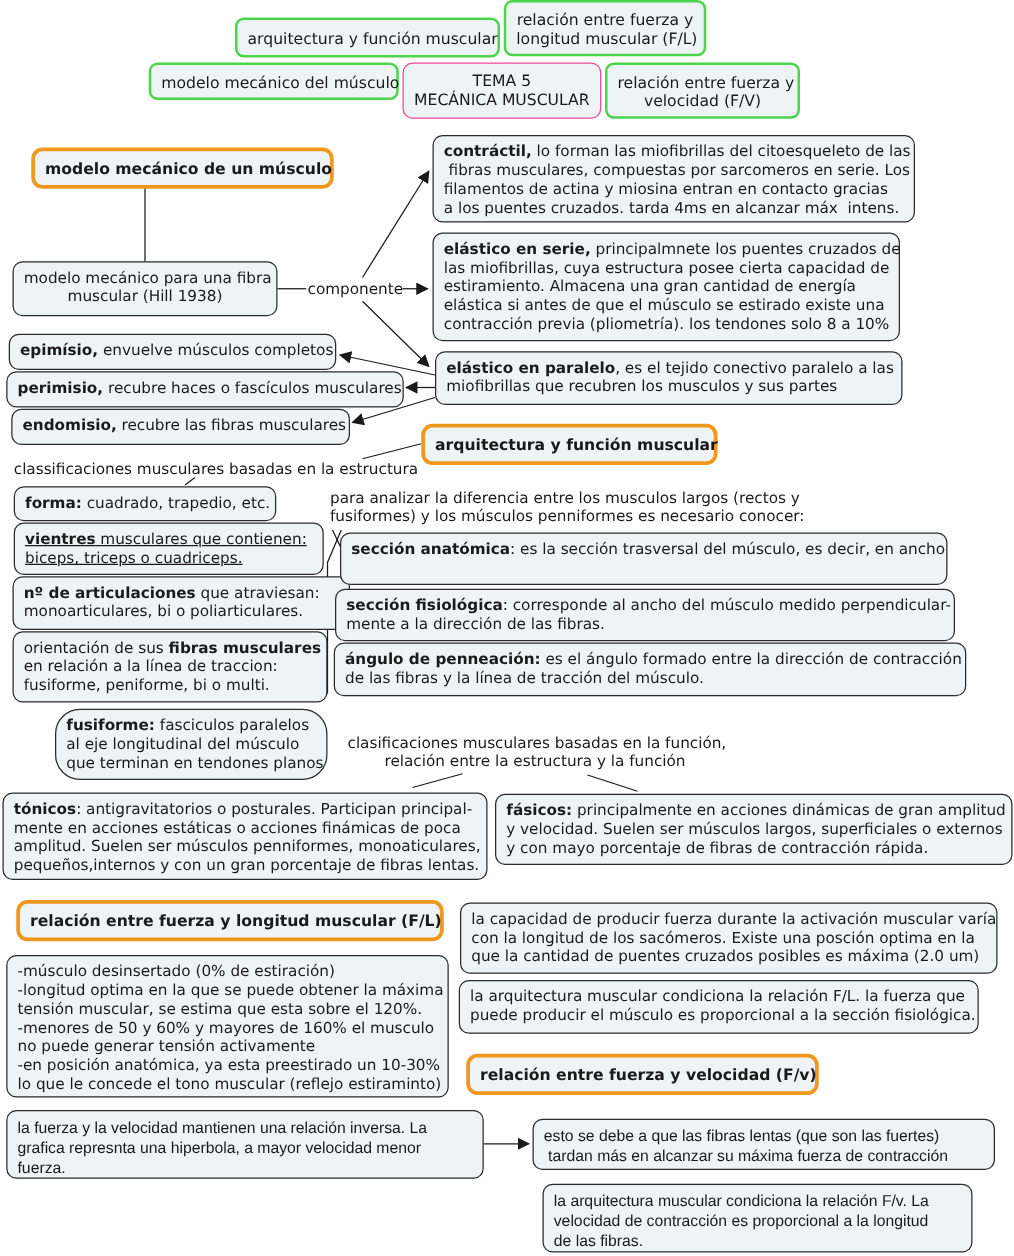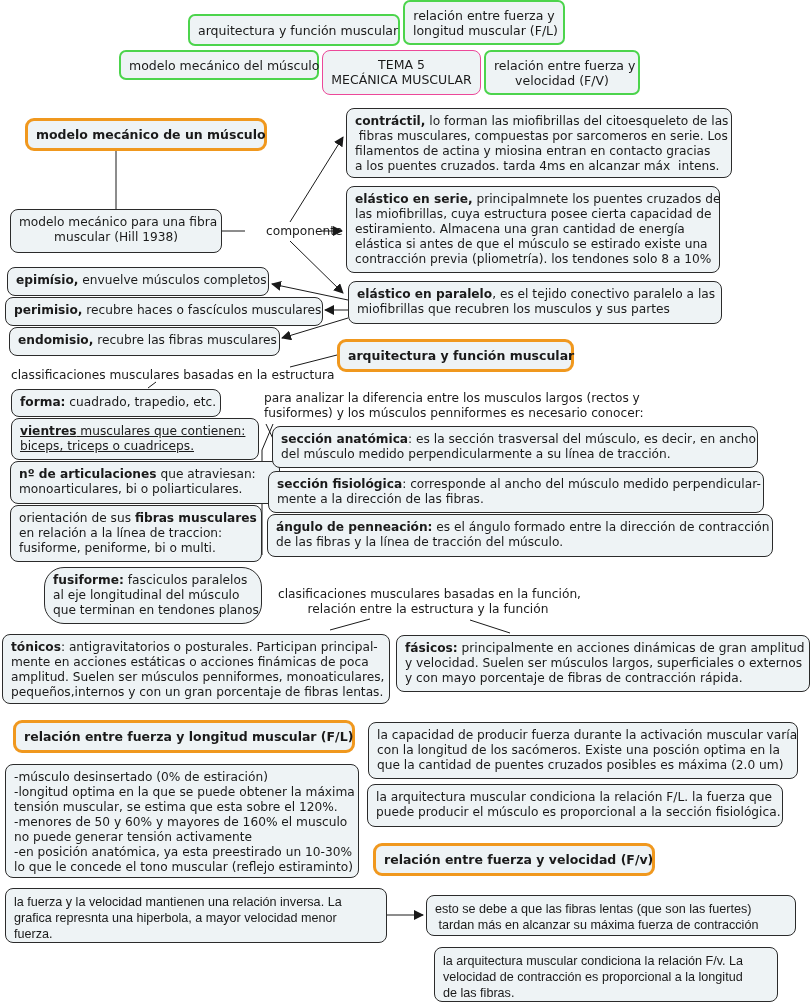--- a/index.html
+++ b/index.html
@@ -63,21 +63,21 @@
   <span class="t" style="white-space: pre;">velocidad (F/V)</span>
 </div>
 
 <div class="node orange" style="left:25px;top:118px;width:242px;height:33px;padding-top:6px;">
   <span style="white-space: pre;">modelo mecánico de un músculo</span>
 </div>
 <div class="node center" style="left:10px;top:209px;width:212px;height:44px;">
   <span class="t" style="white-space: pre;">modelo mecánico para una fibra</span>
   <span class="t" style="white-space: pre;">muscular (Hill 1938)</span>
 </div>
-<span class="label" style="left:246px;top:224px;margin-left:20px;">componente</span>
+<span class="label" style="left:246px;top:224px;">componente</span>
 
 <div class="node" style="left:346px;top:108px;width:386px;height:70px;">
   <span class="t" style="white-space: pre;"><b>contráctil,</b><span style="white-space: pre;"> lo forman las miofibrillas del citoesqueleto de las</span></span>
   <span class="t" style="white-space: pre;"> fibras musculares, compuestas por sarcomeros en serie. Los</span>
   <span class="t" style="white-space: pre;">filamentos de actina y miosina entran en contacto gracias</span>
   <span class="t" style="white-space: pre;">a los puentes cruzados. tarda 4ms en alcanzar máx  intens.</span>
 </div>
 <div class="node" style="left:346px;top:186px;width:374px;height:87px;">
   <span class="t" style="white-space: pre;"><b>elástico en serie,</b><span style="white-space: pre;"> principalmnete los puentes cruzados de</span></span>
   <span class="t" style="white-space: pre;">las miofibrillas, cuya estructura posee cierta capacidad de</span>
@@ -125,21 +125,20 @@
   <span class="t" style="white-space: pre;">al eje longitudinal del músculo</span>
   <span class="t" style="white-space: pre;">que terminan en tendones planos</span>
 </div>
 
 <div class="label" style="left:264px;top:391px;">
   <span class="t" style="white-space: pre;">para analizar la diferencia entre los musculos largos (rectos y</span>
   <span class="t" style="white-space: pre;">fusiformes) y los músculos penniformes es necesario conocer:</span>
 </div>
 <div class="node" style="left:272px;top:426px;width:486px;height:42px;">
   <span class="t" style="white-space: pre;"><b>sección anatómica</b><span style="white-space: pre;">: es la sección trasversal del músculo, es decir, en ancho</span></span>
-  <span class="t" style="white-space: pre;">del músculo medido perpendicularmente a su línea de tracción.</span>
 </div>
 <div class="node" style="left:268px;top:471px;width:496px;height:42px;">
   <span class="t" style="white-space: pre;"><b>sección fisiológica</b><span style="white-space: pre;">: corresponde al ancho del músculo medido perpendicular-</span></span>
   <span class="t" style="white-space: pre;">mente a la dirección de las fibras.</span>
 </div>
 <div class="node" style="left:267px;top:514px;width:506px;height:43px;">
   <span class="t" style="white-space: pre;"><b>ángulo de penneación:</b><span style="white-space: pre;"> es el ángulo formado entre la dirección de contracción</span></span>
   <span class="t" style="white-space: pre;">de las fibras y la línea de tracción del músculo.</span>
 </div>
 

